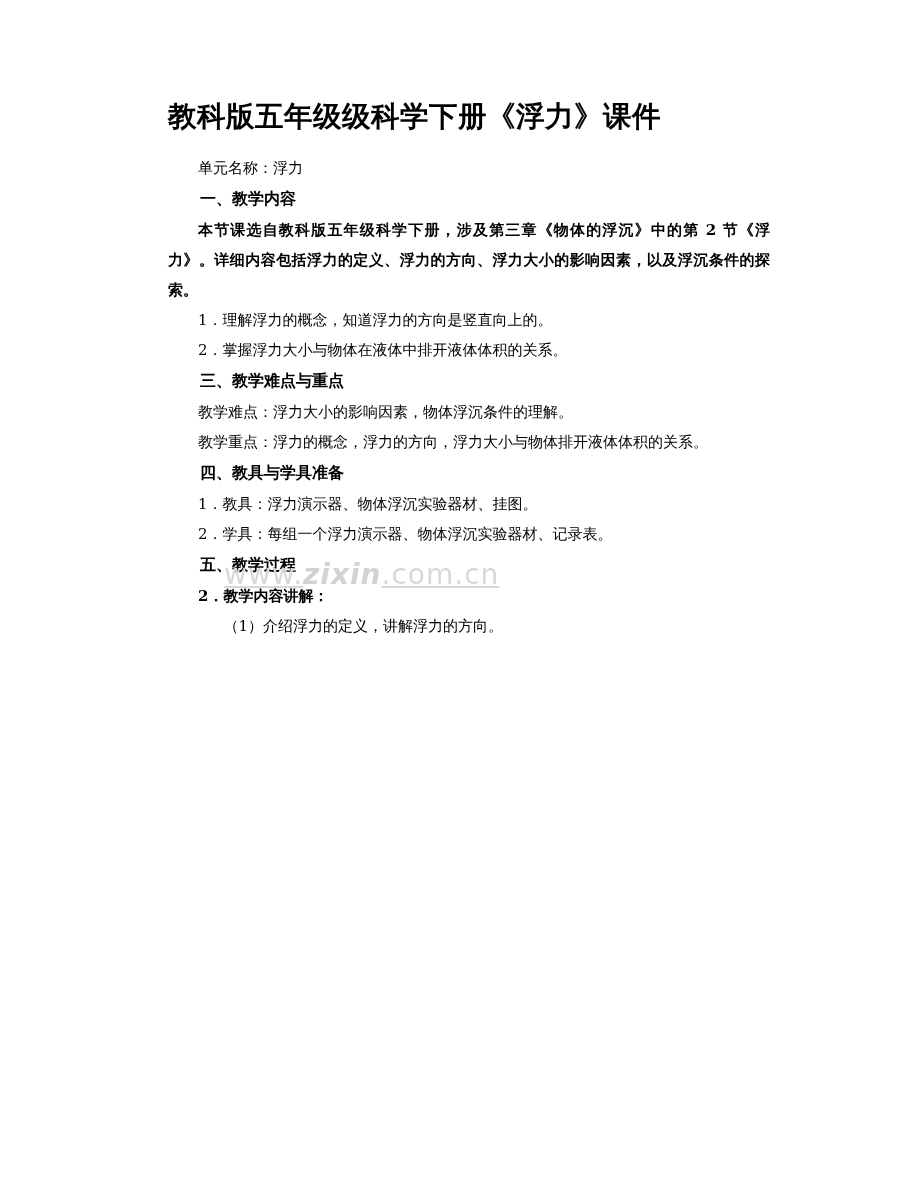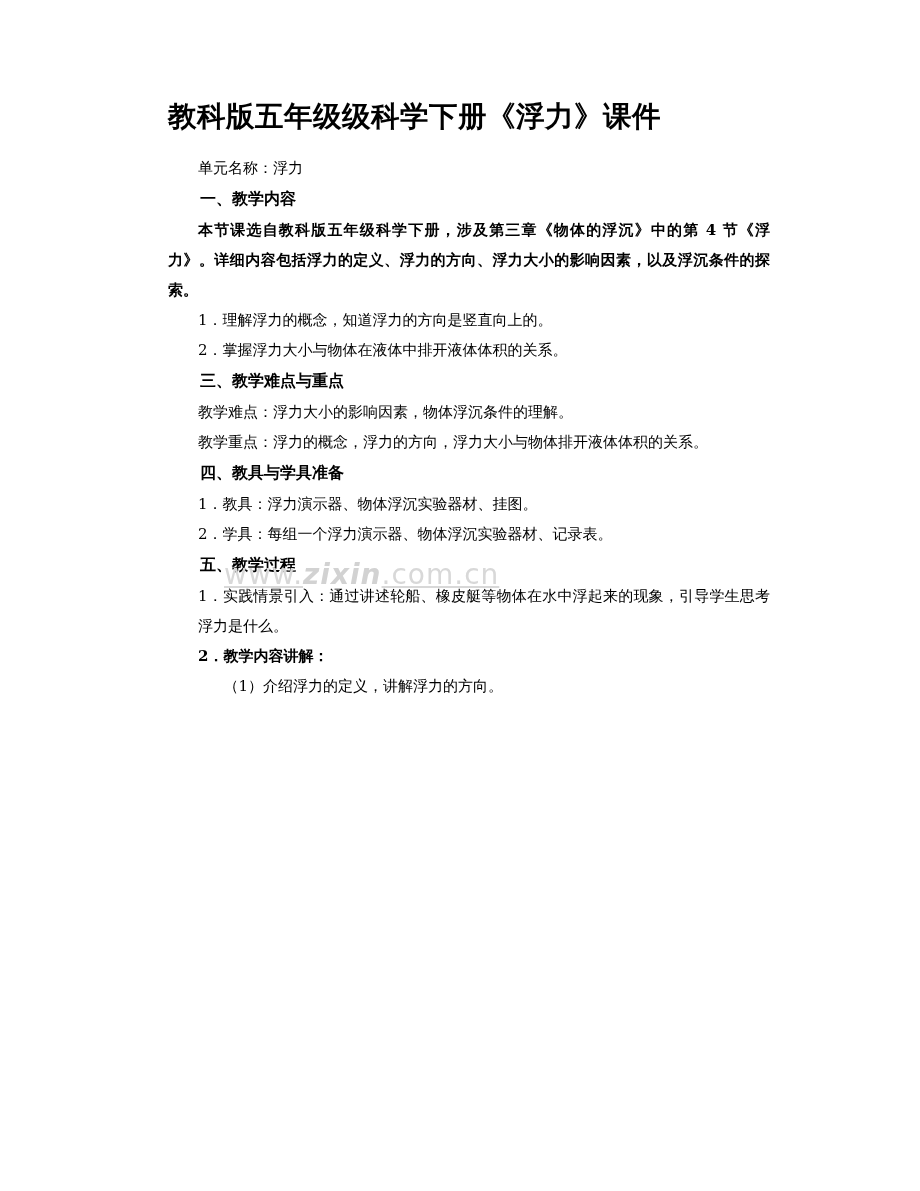--- a/index.html
+++ b/index.html
@@ -91,35 +91,34 @@
 </head>
 <body>
 
 <div class="page">
 
   <h1 class="doc-title">教科版五年级级科学下册《浮力》课件</h1>
 
   <p class="para indent1">单元名称：浮力</p>
 
   <p class="heading">一、教学内容</p>
-  <p class="para indent1 body-bold">本节课选自教科版五年级科学下册，涉及第三章《物体的浮沉》中的第 4 节《浮力》。详细内容包括浮力的定义、浮力的方向、浮力大小的影响因素，以及浮沉条件的探索。</p>
+  <p class="para indent1 body-bold">本节课选自教科版五年级科学下册，涉及第三章《物体的浮沉》中的第 2 节《浮力》。详细内容包括浮力的定义、浮力的方向、浮力大小的影响因素，以及浮沉条件的探索。</p>
 
   <p class="para indent-list">1．理解浮力的概念，知道浮力的方向是竖直向上的。</p>
   <p class="para indent-list">2．掌握浮力大小与物体在液体中排开液体体积的关系。</p>
 
   <p class="heading">三、教学难点与重点</p>
   <p class="para indent1">教学难点：浮力大小的影响因素，物体浮沉条件的理解。</p>
   <p class="para indent1">教学重点：浮力的概念，浮力的方向，浮力大小与物体排开液体体积的关系。</p>
 
   <p class="heading">四、教具与学具准备</p>
   <p class="para indent-list">1．教具：浮力演示器、物体浮沉实验器材、挂图。</p>
   <p class="para indent-list">2．学具：每组一个浮力演示器、物体浮沉实验器材、记录表。</p>
 
   <p class="heading">五、教学过程</p>
-  <p class="para indent-list">1．实践情景引入：通过讲述轮船、橡皮艇等物体在水中浮起来的现象，引导学生思考浮力是什么。</p>
   <p class="para indent-list bold">2．教学内容讲解：</p>
   <p class="para indent-sub">（1）介绍浮力的定义，讲解浮力的方向。</p>
 
   <div class="watermark">
     <span class="wm-text"><span>www.</span><span class="wm-logo">zixin</span><span>.com.cn</span></span>
   </div>
 
 </div>
 
 </body></html>

